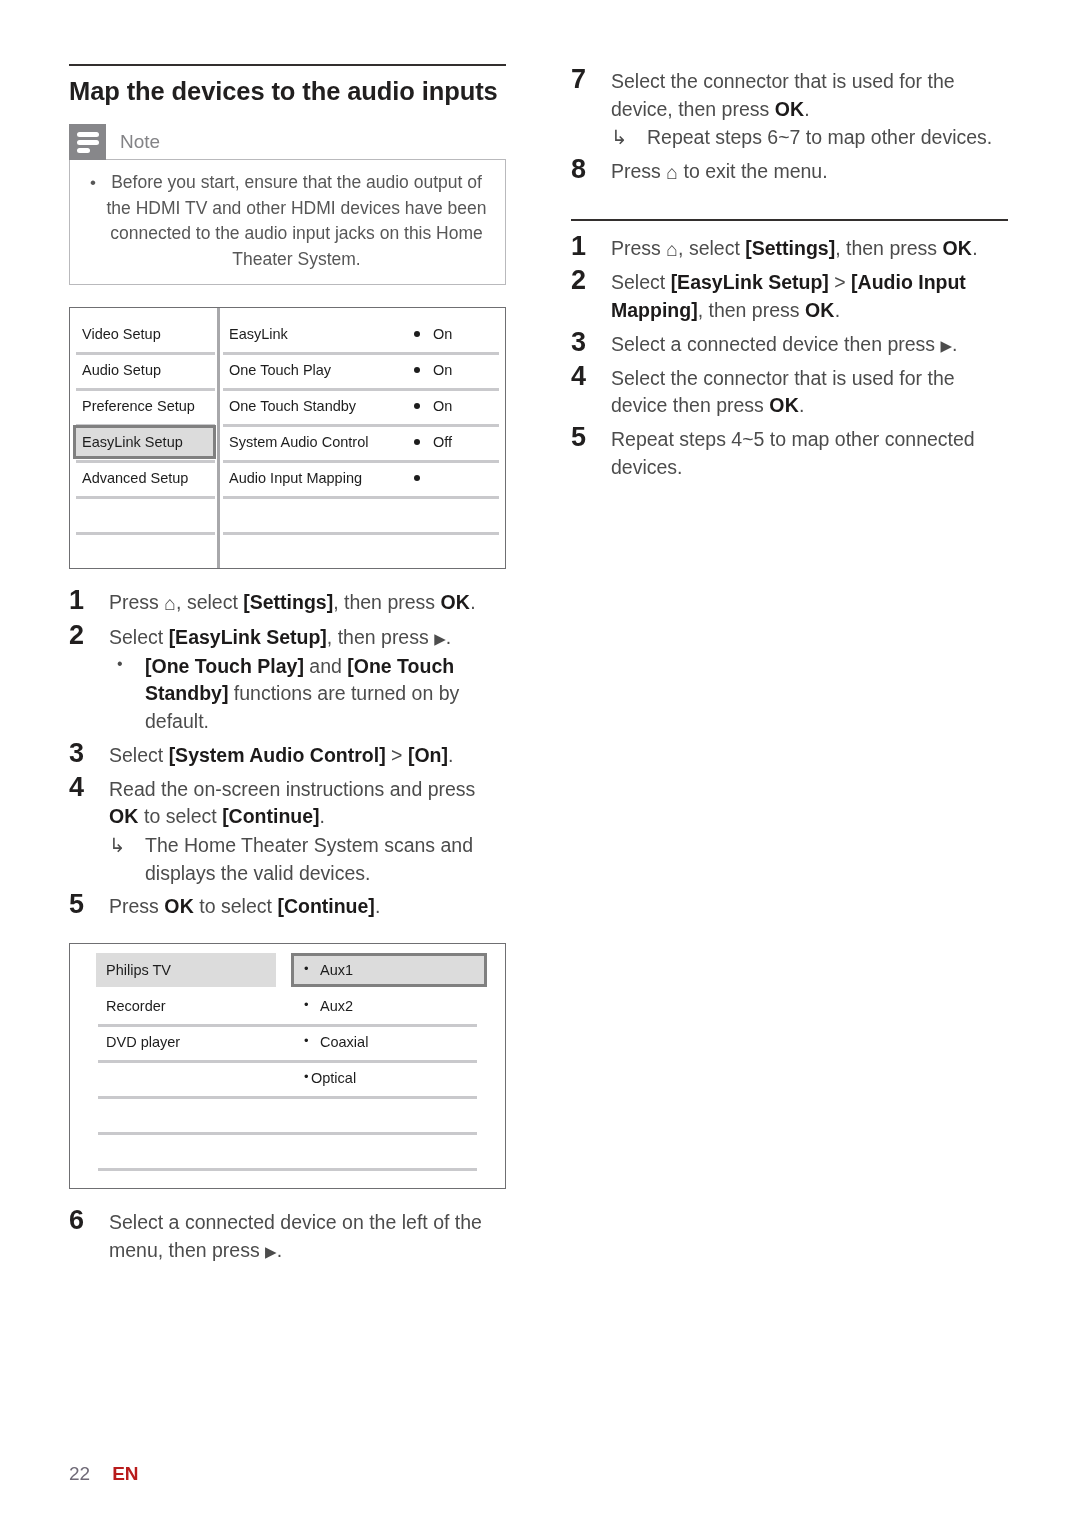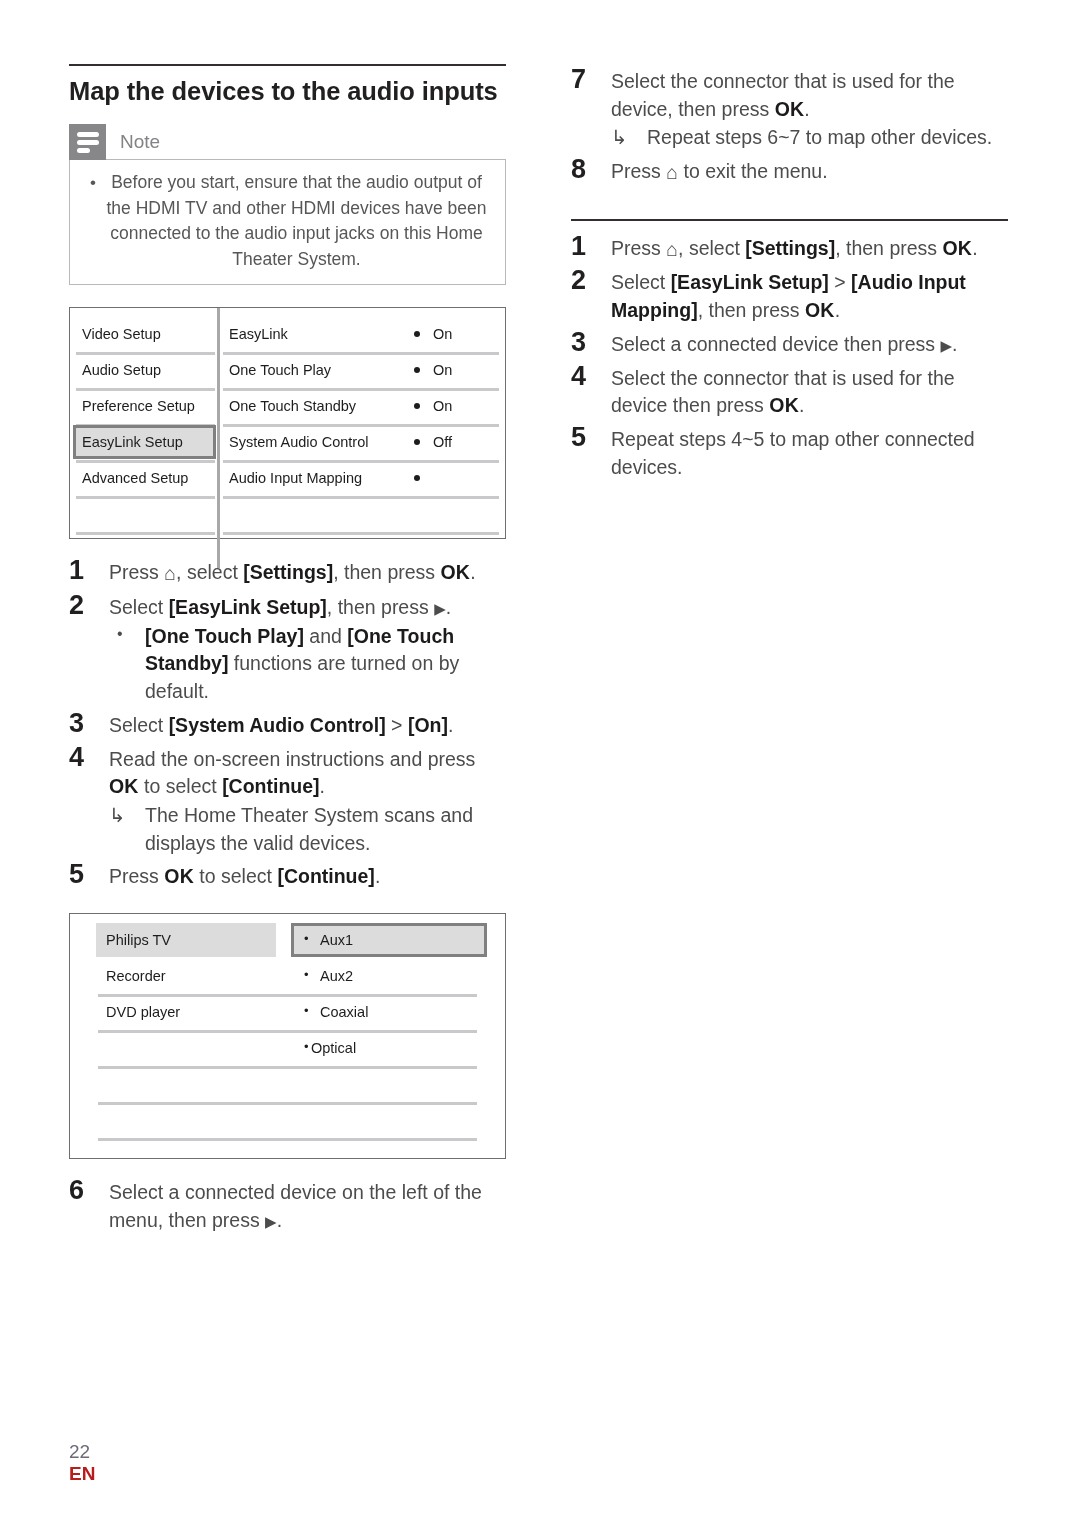--- a/index.html
+++ b/index.html
@@ -97,21 +97,21 @@
   .note-text { flex: 1 1 auto; }
 
   
   .menu-table {
     border: 1px solid #6f6f72;
     margin: 22px 0 0 0;
     position: relative;
     background: #fff;
     box-sizing: border-box;
   }
-  .menu-table.t1 { width: 437px; height: 232px; }
+  .menu-table.t1 { width: 437px; height: 262px; }
   .menu-table.t2 { width: 437px; height: 246px; }
   .mt-sep {
     position: absolute;
     height: 3px;
     background: #c9c9cc;
   }
   .mt-vline {
     position: absolute;
     width: 3px;
     background: #a8a8ab;
@@ -189,21 +189,20 @@
   }
 
   
   .footer {
     position: absolute;
     left: 69px;
     bottom: 42px;
     display: flex;
     align-items: baseline;
     font-size: 19px;
-    flex-direction: column;
   }
   .footer .pg { color: #6f6a77; margin-right: 22px; }
   .footer .lang { color: #b91c1c; font-weight: bold; }
 
   .home-icon { display: inline-block; vertical-align: -1px; }
   .tri { font-size: 15px; }
 </style>
 </head>
 <body>
 

